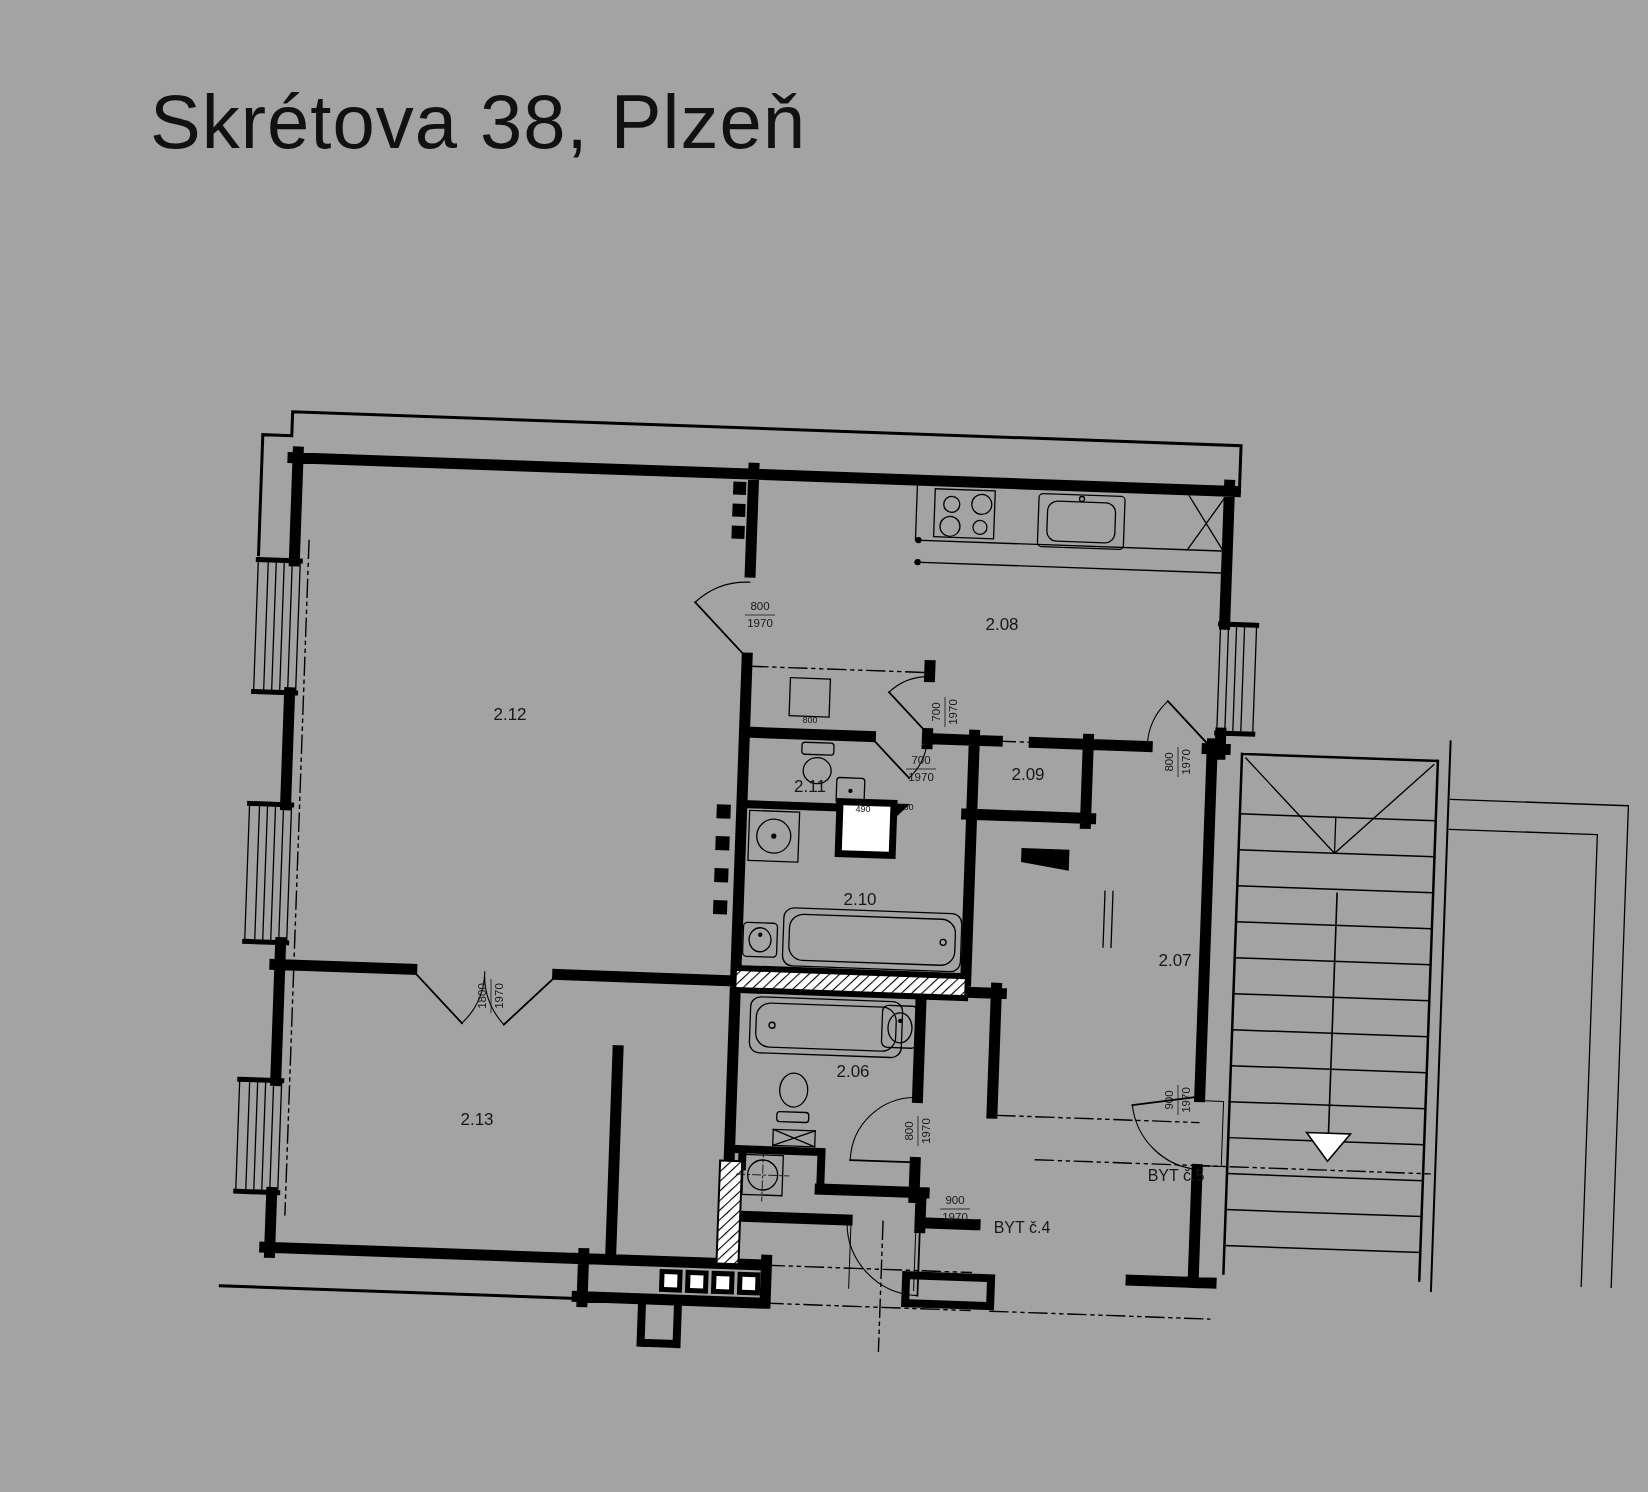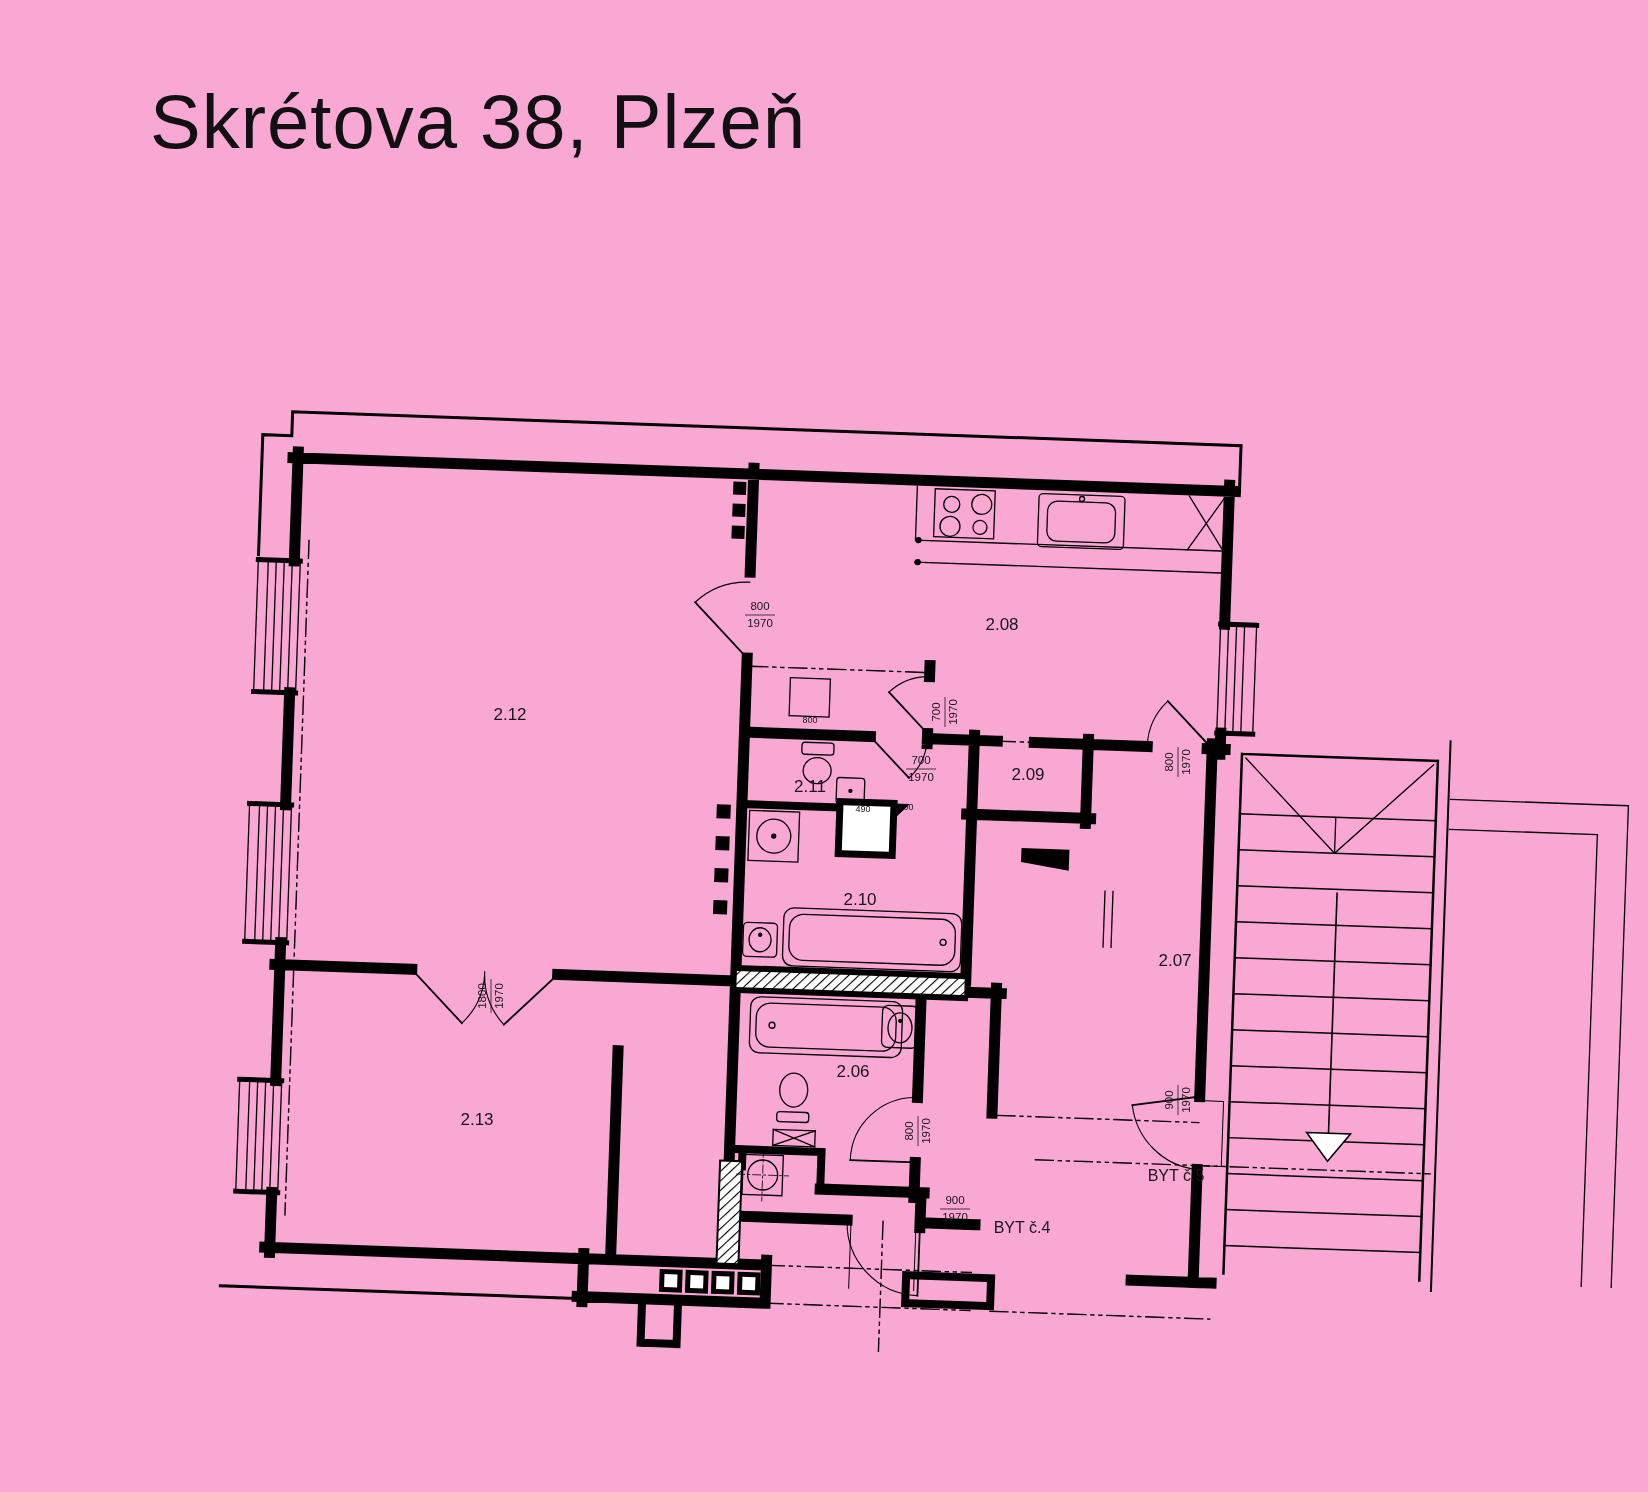--- a/index.html
+++ b/index.html
@@ -1,17 +1,17 @@
 <!DOCTYPE html>
 <html><head>
 <meta charset="utf-8">
 <title>Skrétova 38, Plzeň</title>
 <style>
   html,body{margin:0;padding:0;background:#fff;}
-  .page{position:relative;width:1648px;height:1492px;background:#f9a8d4;overflow:hidden;
+  .page{position:relative;width:1648px;height:1492px;background:#a3a3a3;overflow:hidden;
         font-family:"Liberation Sans", sans-serif;}
   .title{position:absolute;left:150px;top:78px;font-size:76px;font-weight:400;
          color:#111;letter-spacing:1px;white-space:nowrap;}
   svg{position:absolute;left:0;top:0;}
   svg text{font-family:"Liberation Sans", sans-serif;fill:#161616;}
   .room-lbl{font-size:17px;}
   .apt-lbl{font-size:16px;}
   .dim{font-size:11.5px;}
   .dim-sm{font-size:9px;}
 </style>

